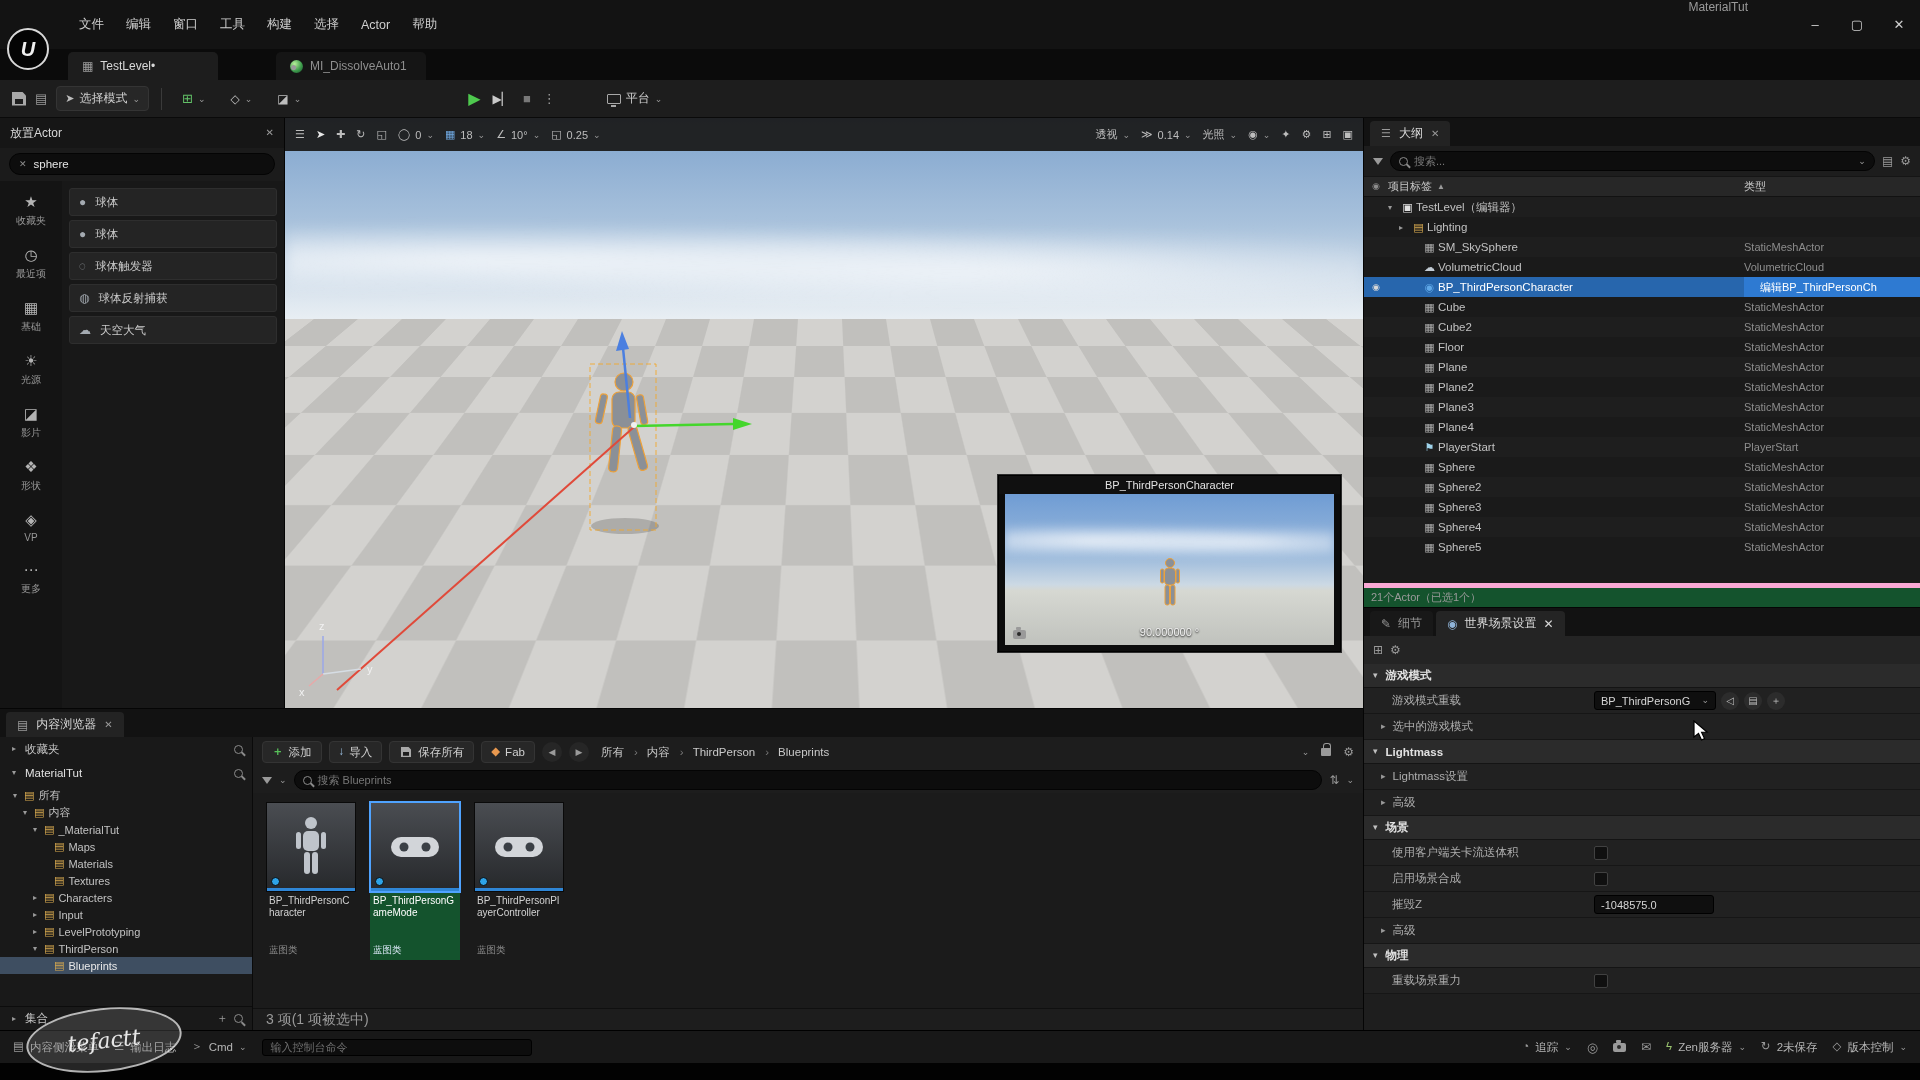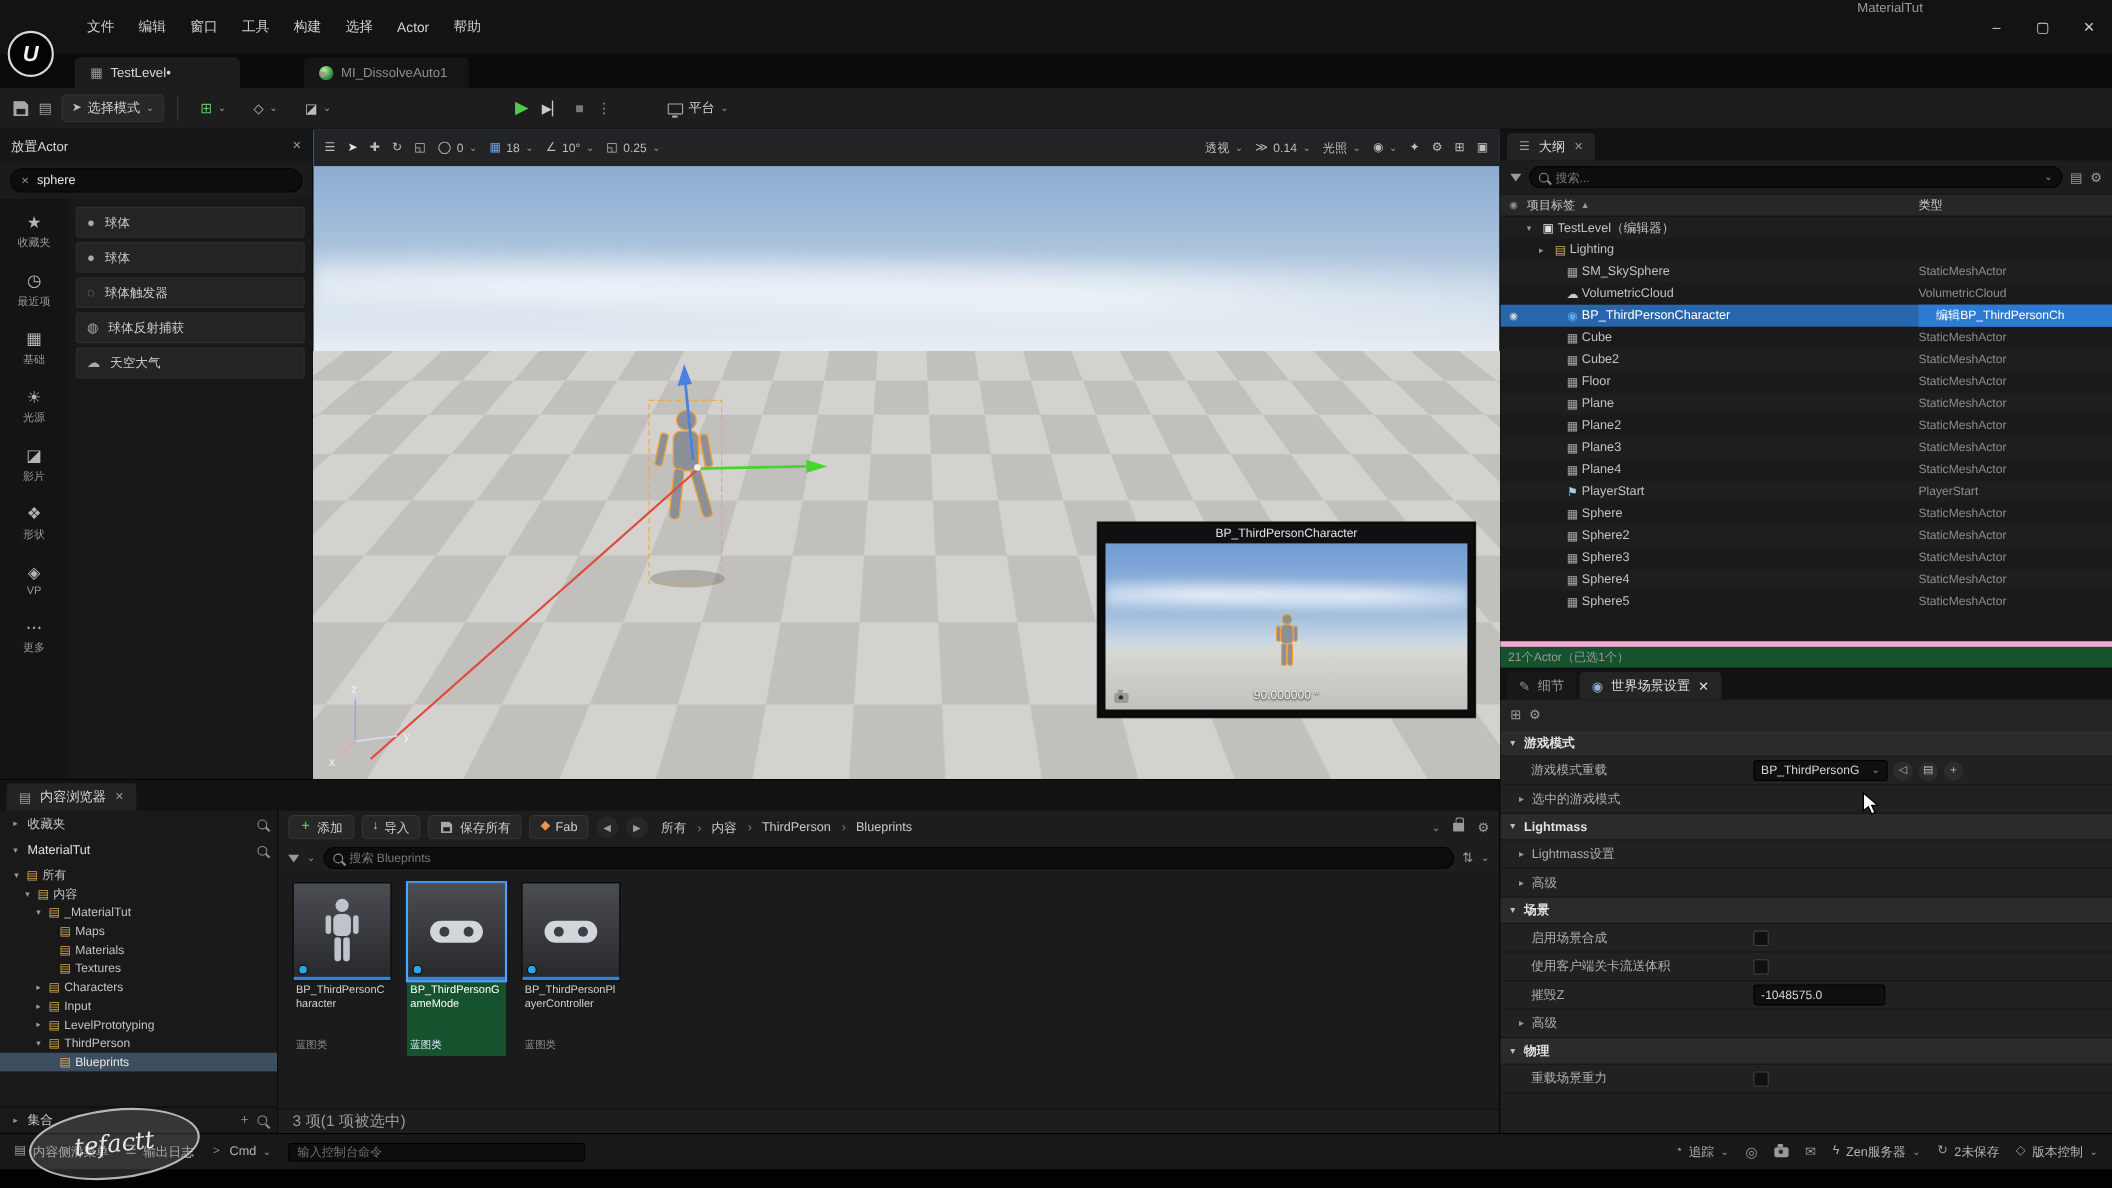--- a/index.html
+++ b/index.html
@@ -847,27 +847,27 @@
         <div class="prop" data-name="lightmass-advanced-row">
           <span class="pexp">
             <span class="caret ic">▸</span>
             <span>高级</span>
           </span>
         </div>
         <div class="sect" data-name="section-world">
           <span class="caret ic">▾</span>
           <span>场景</span>
         </div>
+        <div class="prop" data-name="client-streaming-row">
+          <span class="pname">使用客户端关卡流送体积</span>
+          <span class="chk" data-name="client-streaming-checkbox"></span>
+        </div>
         <div class="prop" data-name="enable-world-composition-row">
           <span class="pname">启用场景合成</span>
           <span class="chk" data-name="enable-world-composition-checkbox"></span>
-        </div>
-        <div class="prop" data-name="client-streaming-row">
-          <span class="pname">使用客户端关卡流送体积</span>
-          <span class="chk" data-name="client-streaming-checkbox"></span>
         </div>
         <div class="prop" data-name="kill-z-row">
           <span class="pname">摧毁Z</span>
           <div class="numfield" data-name="kill-z-input">
             <span>-1048575.0</span>
           </div>
         </div>
         <div class="prop" data-name="world-advanced-row">
           <span class="pexp">
             <span class="caret ic">▸</span>

